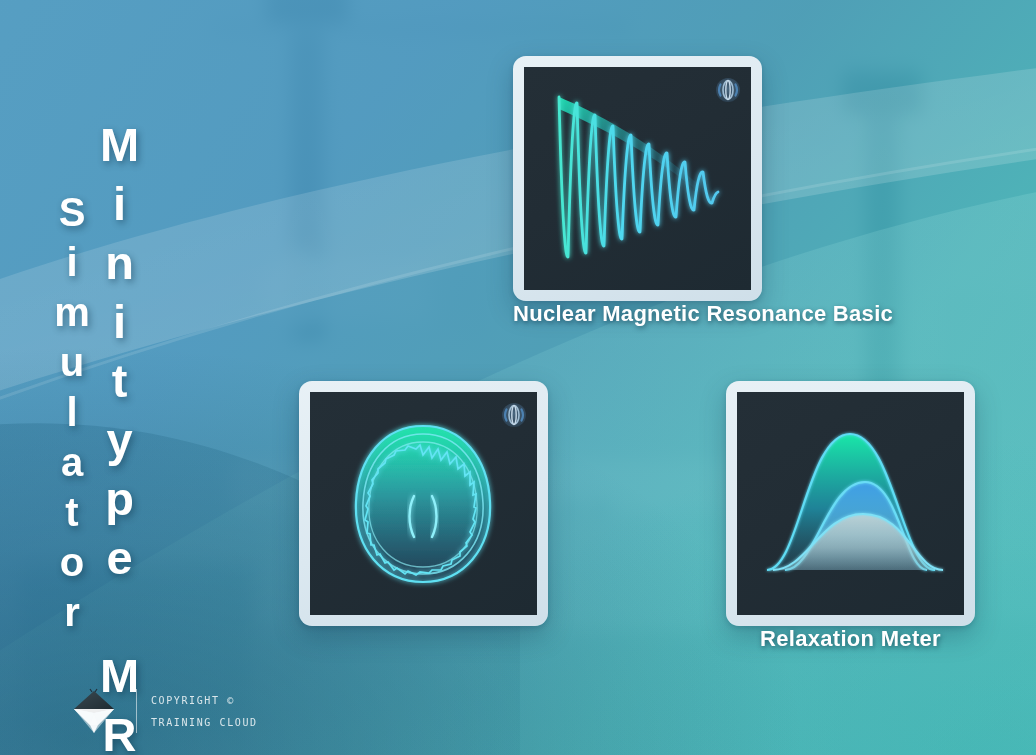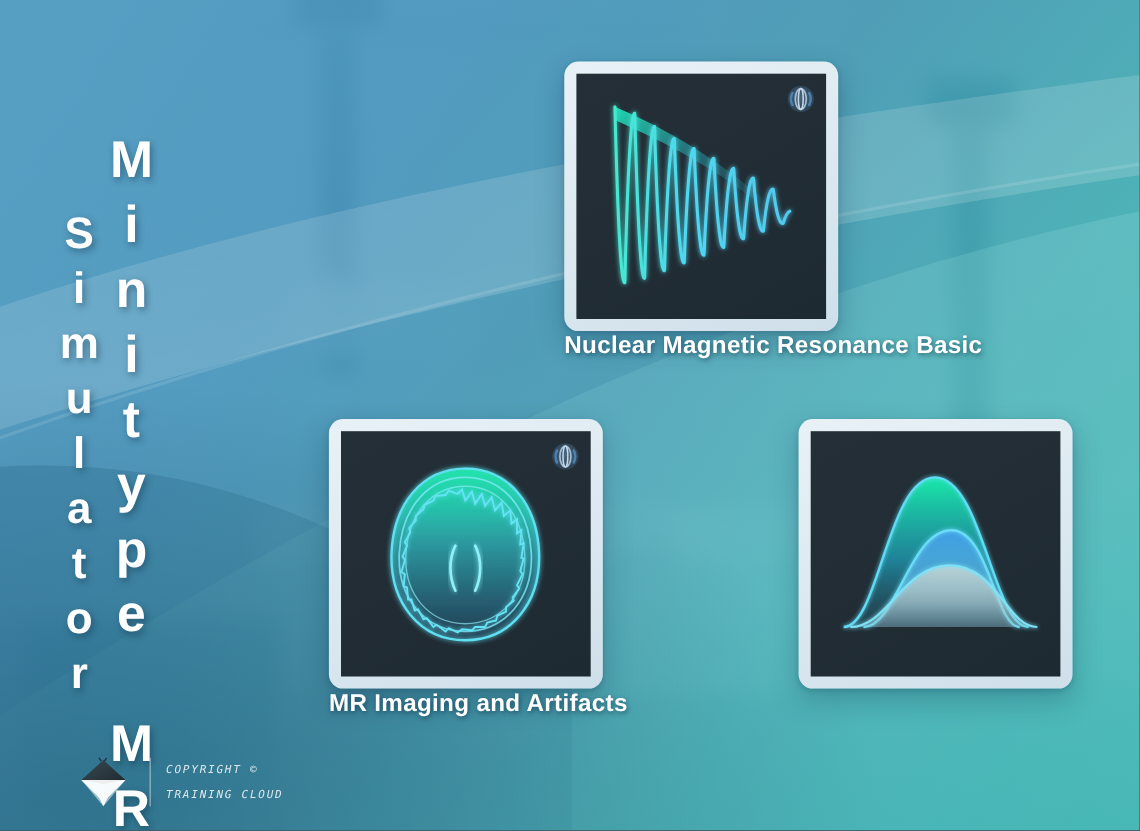--- a/index.html
+++ b/index.html
@@ -125,21 +125,20 @@
   #card-relax  .card-frame { height: 245px; }
 
   
   .footer {
     position: absolute;
     left: 66px; bottom: 16px;
     display: flex;
     align-items: center;
     gap: 14px;
     z-index: 7;
-    font-style: italic;
   }
   .footer-logo { width: 56px; height: 56px; flex: 0 0 auto; }
   .footer-logo svg { width: 100%; height: 100%; display: block; }
   .footer-rule {
     width: 1px; height: 44px;
     background: rgba(255,255,255,0.55);
     flex: 0 0 auto;
   }
   .footer-text {
     display: flex;
@@ -348,21 +347,20 @@
             </defs>
             <circle cx="14" cy="14" r="12" fill="url(#bg2)" opacity="0.75"></circle>
             <ellipse cx="14" cy="14" rx="5" ry="9.5" fill="none" stroke="#a8c6dd" stroke-width="1.6"></ellipse>
             <ellipse cx="14" cy="14" rx="2.2" ry="9.5" fill="none" stroke="#cfe2f2" stroke-width="1.4"></ellipse>
             <path d="M 6.5 8.5 Q 3.5 14 6.5 19.5" fill="none" stroke="#4f86b8" stroke-width="2.2" stroke-linecap="round"></path>
             <path d="M 21.5 8.5 Q 24.5 14 21.5 19.5" fill="none" stroke="#4f86b8" stroke-width="2.2" stroke-linecap="round"></path>
           </svg>
         </div>
       </div>
     </div>
-    <div class="card-label">MR Imaging and Artifacts</div>
   </div>
 
   <div class="card" id="card-relax">
     <div class="card-frame">
       <div class="card-screen">
         <svg viewBox="0 0 227 223" preserveAspectRatio="none">
           <defs>
             <linearGradient id="cvA" x1="0.5" y1="0" x2="0.5" y2="1">
               <stop offset="0%" stop-color="#19e8a8"></stop>
               <stop offset="55%" stop-color="#1e9fb8" stop-opacity="0.75"></stop>
@@ -393,20 +391,21 @@
           <path d="M 48,178 C 78,178 90,90 128,90 C 162,90 168,178 190,178 Z" fill="url(#cvB)"></path>
           <path d="M 48,178 C 78,178 90,90 128,90 C 162,90 168,178 190,178" fill="none" stroke="#69dcf6" stroke-width="2.2" filter="url(#glowC)"></path>
 
           <path d="M 36,178 C 70,178 84,122 126,122 C 170,122 178,178 206,178 Z" fill="url(#cvC)"></path>
           <path d="M 36,178 C 70,178 84,122 126,122 C 170,122 178,178 206,178" fill="none" stroke="#7fe1f6" stroke-width="2.0" filter="url(#glowC)"></path>
 
           <line x1="28" y1="178" x2="200" y2="178" stroke="#6fdcf2" stroke-width="2.2" stroke-linecap="round" filter="url(#glowC)"></line>
         </svg>
       </div>
     </div>
+    <div class="card-label">Relaxation Meter</div>
   </div>
 
   <div class="footer">
     <div class="footer-logo">
       <svg viewBox="0 0 56 56">
         <defs>
           <linearGradient id="fTop" x1="0" y1="0" x2="1" y2="1">
             <stop offset="0%" stop-color="#3a4a52"></stop>
             <stop offset="100%" stop-color="#1d282e"></stop>
           </linearGradient>

